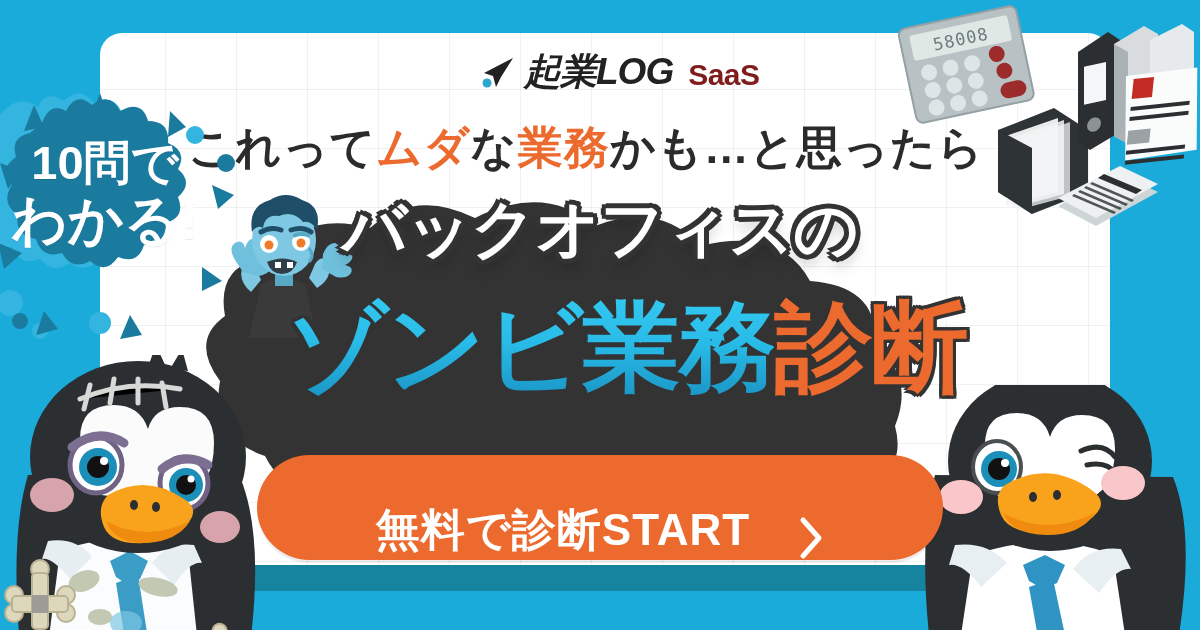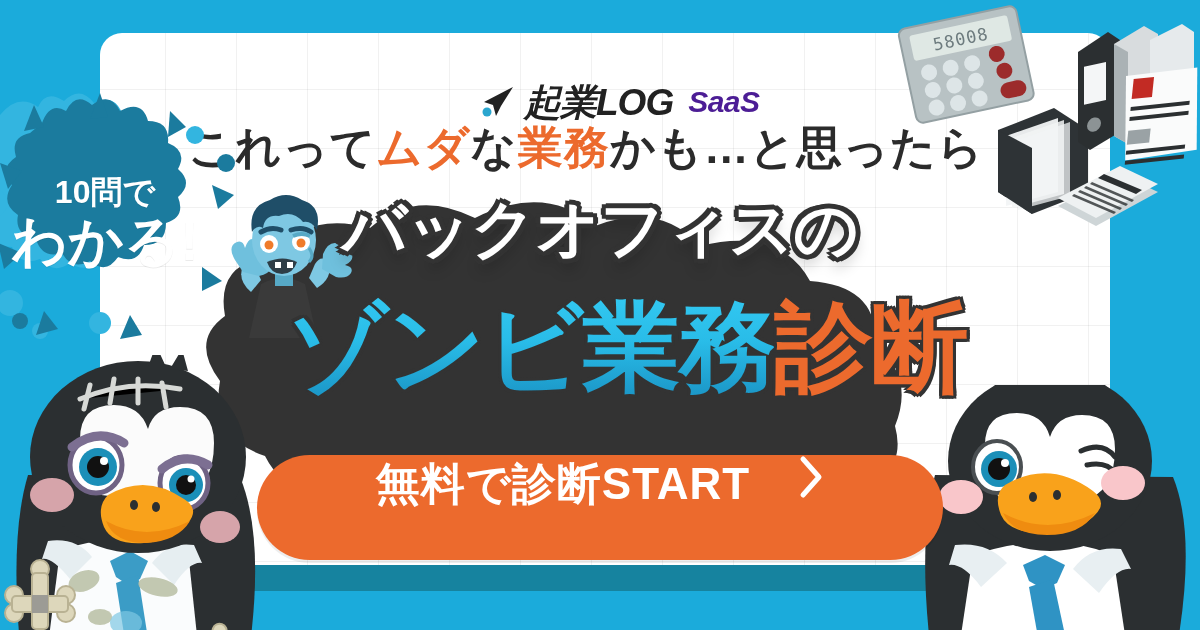--- a/index.html
+++ b/index.html
@@ -23,50 +23,50 @@
     background-size:71px 59px;
     background-position:-6px -3px;
   }
   .card-bottom-band{
     position:absolute; left:0; right:0; bottom:0; height:26px; background:#16839f;
   }
 
   
   .logo{
     position:absolute; left:479px; top:44px; height:46px;
-    display:flex; align-items:center; gap:9px; z-index:30;margin-top:35px;
+    display:flex; align-items:flex-end; gap:9px; z-index:30;
   }
   .logo-plane{ width:36px; height:34px; position:relative; flex:0 0 auto;}
   .logo-plane svg{ display:block; }
   .logo-text{
     font-size:37px; font-weight:800; font-style:italic; color:#222222;
     letter-spacing:-1px; line-height:1; white-space:nowrap;
   }
   .logo-saas{
-    font-size:30px; font-weight:800; font-style:italic; color:#4c1d95;
+    font-size:30px; font-weight:800; color:#7f1d1d;
     letter-spacing:-.5px; line-height:1; margin-left:6px;
   }
 
   
   .tagline{
     position:absolute; top:118px; left:0; width:984px; text-align:right;
     font-size:45px; font-weight:700; color:#2b2b2b; letter-spacing:1px;
     white-space:nowrap; z-index:30;
   }
   .tagline .hl{ color:#ec6a2d; }
 
   
   .splat-wrap{ position:absolute; left:-20px; top:75px; width:265px; height:265px; z-index:40;}
   .splat-wrap svg{ position:absolute; inset:0; }
   .badge-text{
     position:absolute; left:30px; top:62px; width:190px; text-align:center;
     color:#fff; font-weight:800; line-height:1.12; letter-spacing:0px;
     text-shadow:0 1px 0 rgba(0,0,0,.08);
   }
-  .badge-l1{ font-size:32px; display:block;margin-top:38px; }
+  .badge-l1{ font-size:47px; display:block; }
   .badge-l2{ font-size:55px; display:block; }
 
   
   .blob{ position:absolute; left:185px; top:196px; width:830px; height:300px; z-index:18; }
 
   
   .h-line1{
     position:absolute; top:196px; left:0; width:1200px; text-align:center; z-index:25;
     font-size:64px; font-weight:900; color:#ffffff; letter-spacing:-1px; white-space:nowrap;
     line-height:1.05;
@@ -89,21 +89,21 @@
   .h-shindan{
     color:#ec6a2d;
     filter:drop-shadow(3px 0 0 #333) drop-shadow(-3px 0 0 #333)
            drop-shadow(0 3px 0 #333) drop-shadow(0 -3px 0 #333);
   }
 
   
   .cta{
     position:absolute; left:257px; top:455px; width:686px; height:105px;
     background:#ec6a2d; border-radius:53px; z-index:50;
-    display:flex; align-items:flex-start; justify-content:center; gap:48px;
+    display:flex; align-items:flex-end; justify-content:center; gap:48px;
     border:none; cursor:pointer;
     box-shadow:0 3px 0 rgba(0,0,0,.07);
   }
   .cta-label{
     font-size:44px; font-weight:800; color:#ffffff; letter-spacing:1px; white-space:nowrap;
   }
   .cta-chev{ width:26px; height:44px; }
 
   
   .supplies{ position:absolute; left:880px; top:-6px; width:330px; height:250px; z-index:35; }

